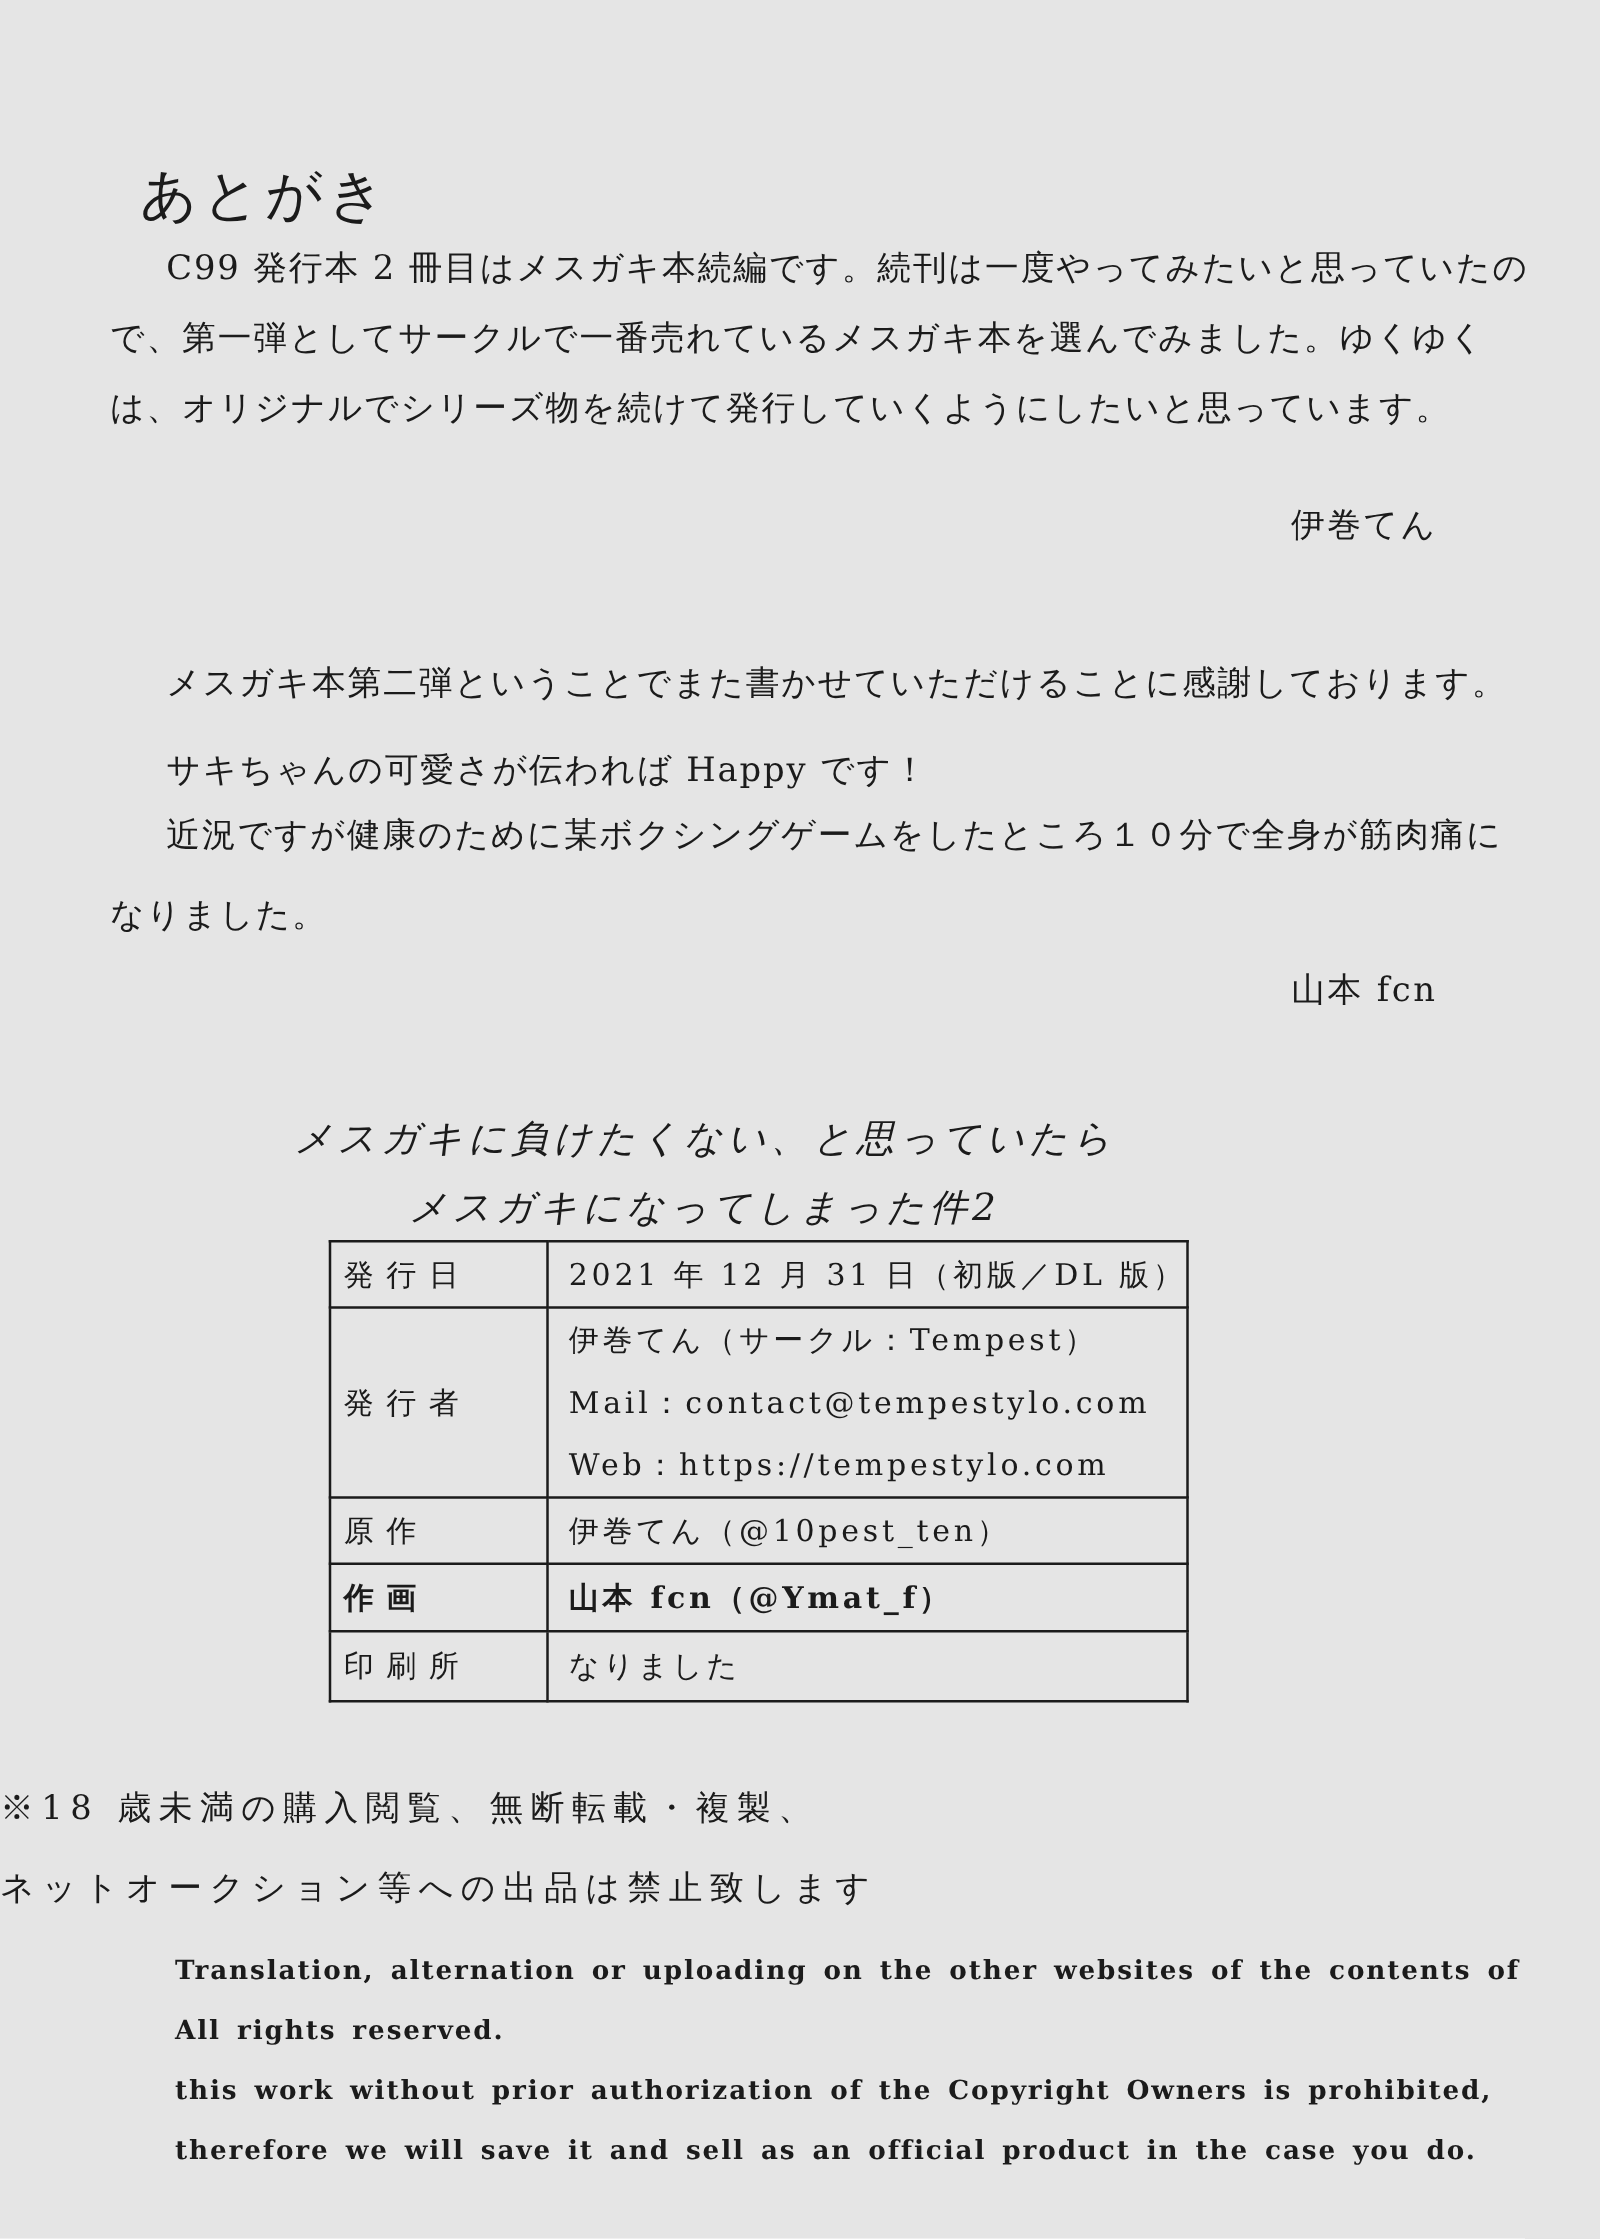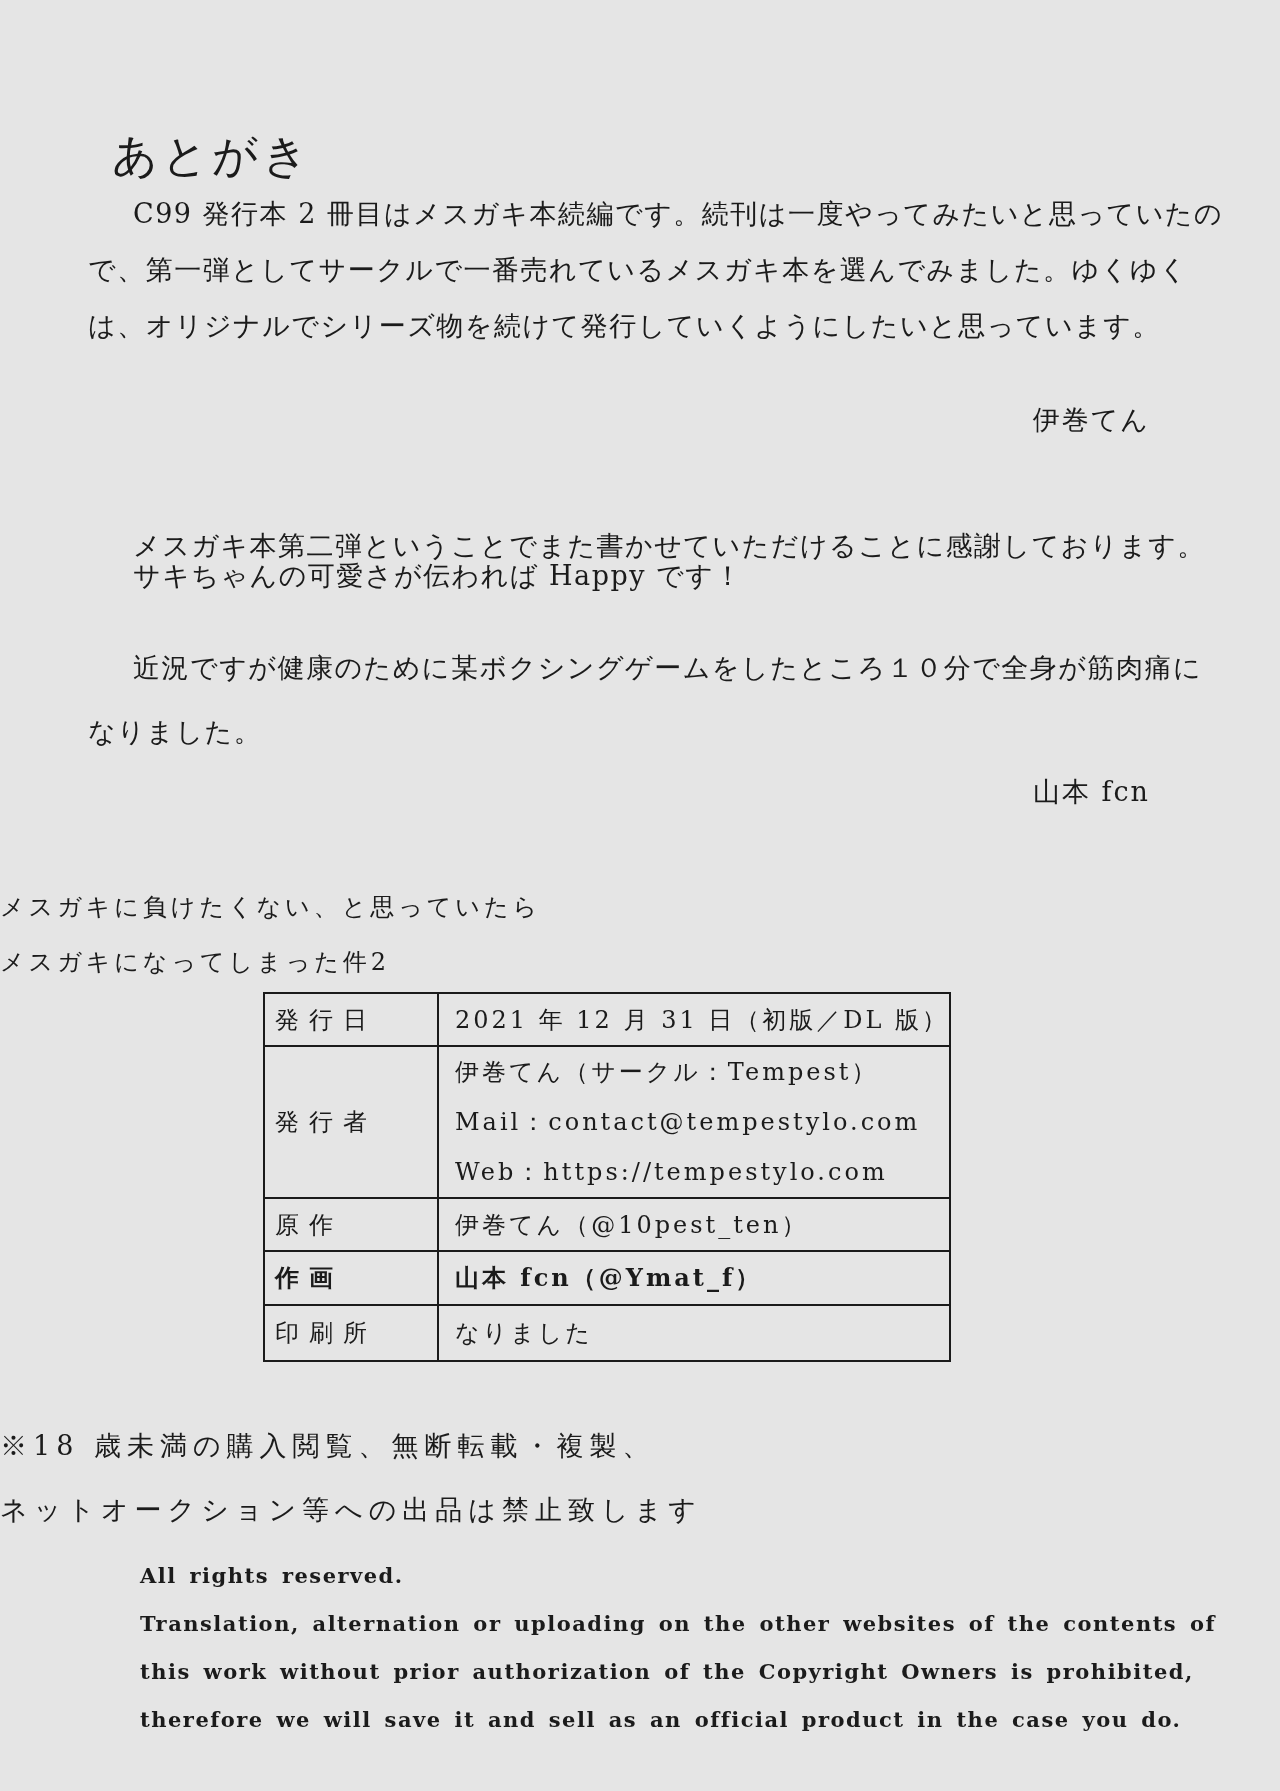--- a/index.html
+++ b/index.html
@@ -31,24 +31,25 @@
     position: absolute;
     right: 130px;
     font-size: 27px;
     letter-spacing: 2px;
     white-space: nowrap;
   }
   .book-title {
     position: absolute;
     left: 0;
     width: 1128px;
-    text-align: left;
-    font-size: 24px;
+    text-align: center;
+    font-size: 30px;
     letter-spacing: 4px;
     white-space: nowrap;
+    font-style: italic;
   }
   .colophon {
     position: absolute;
     left: 263px;
     top: 992px;
     border-collapse: collapse;
     table-layout: fixed;
   }
   .colophon td {
     border: 2px solid #1b1b1b;
@@ -100,21 +101,21 @@
 
   <div class="heading">あとがき</div>
 
   <div class="bline indent" style="top:196px">C99 発行本 2 冊目はメスガキ本続編です。続刊は一度やってみたいと思っていたの</div>
   <div class="bline" style="top:252px">で、第一弾としてサークルで一番売れているメスガキ本を選んでみました。ゆくゆく</div>
   <div class="bline" style="top:308px">は、オリジナルでシリーズ物を続けて発行していくようにしたいと思っています。</div>
 
   <div class="sig" style="top:402px">伊巻てん</div>
 
   <div class="bline indent" style="top:528px">メスガキ本第二弾ということでまた書かせていただけることに感謝しております。</div>
-  <div class="bline indent" style="top:558px">サキちゃんの可愛さが伝われば Happy です！</div>
+  <div class="bline indent" style="top:598px">サキちゃんの可愛さが伝われば Happy です！</div>
   <div class="bline indent" style="top:650px">近況ですが健康のために某ボクシングゲームをしたところ１０分で全身が筋肉痛に</div>
   <div class="bline" style="top:714px">なりました。</div>
 
   <div class="sig" style="top:774px">山本 fcn</div>
 
   <div class="book-title" style="top:891px">メスガキに負けたくない、と思っていたら</div>
   <div class="book-title" style="top:946px">メスガキになってしまった件2</div>
 
   <table class="colophon">
     <tbody>
@@ -150,19 +151,19 @@
           <div class="value-line">なりました</div>
         </td>
       </tr>
     </tbody>
   </table>
 
   <div class="notice-line" style="top:1428px">※18 歳未満の購入閲覧、無断転載・複製、</div>
   <div class="notice-line" style="top:1492px">ネットオークション等への出品は禁止致します</div>
 
   <div class="copyright">
+    <div>Translation, alternation or uploading on the other websites of the contents of</div>
     <div>All rights reserved.</div>
-    <div>Translation, alternation or uploading on the other websites of the contents of</div>
     <div>this work without prior authorization of the Copyright Owners is prohibited,</div>
     <div>therefore we will save it and sell as an official product in the case you do.</div>
   </div>
 
 </div>
 
 </body></html>

